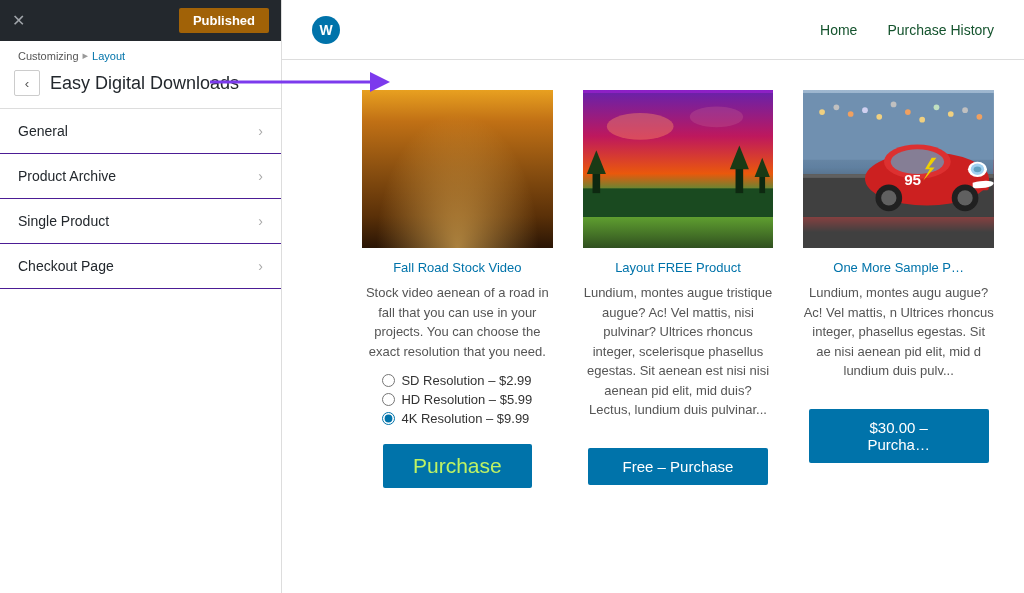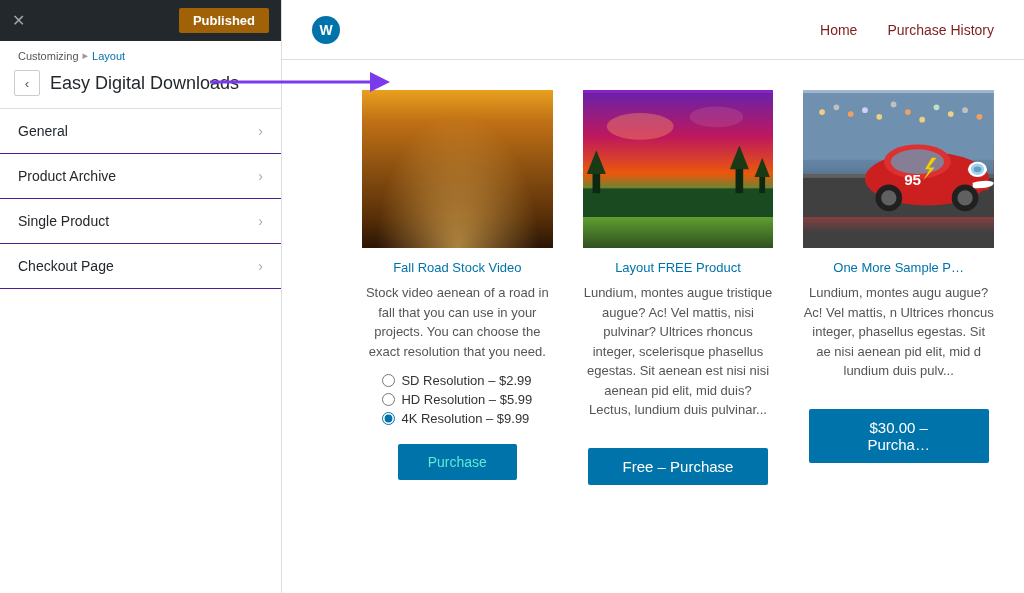--- a/index.html
+++ b/index.html
@@ -38,21 +38,21 @@
 
     
     .main-content { flex: 1; background: #f0f0f1; overflow: hidden; position: relative; }
 
     
     .store-header { background: #fff; padding: 0 30px; height: 60px; display: flex; align-items: center; justify-content: space-between; border-bottom: 1px solid #ddd; }
     .store-title-area { display: flex; align-items: center; gap: 10px; }
     .wp-logo { width: 28px; height: 28px; background: #0073aa; border-radius: 50%; display: flex; align-items: center; justify-content: center; color: white; font-size: 14px; font-weight: bold; }
     .store-name { font-size: 26px; font-weight: 400; color: #23282d; }
     .store-nav { display: flex; gap: 30px; }
-    .store-nav a { color: #7f1d1d; text-decoration: none; font-size: 14px; }
+    .store-nav a { color: #14532d; text-decoration: none; font-size: 14px; }
 
     
     .products-area { padding: 30px 30px 0 80px; background: #fff; height: calc(593px - 60px); overflow: hidden; }
     .products-grid { display: grid; grid-template-columns: repeat(3, 1fr); gap: 30px; }
 
     .product-card { text-align: center; }
     .product-img-placeholder { width: 100%; height: 158px; margin-bottom: 12px; background: #ccc; overflow: hidden; }
 
     
     .img-fall-road { background: linear-gradient(180deg, #f5a623 0%, #c8791a 30%, #7a4a10 60%, #3d2906 100%); position: relative; }
@@ -64,21 +64,21 @@
     
     .img-car { background: linear-gradient(180deg, #a0b8d0 0%, #7090b0 30%, #c03030 50%, #d04040 70%, #404040 90%); }
 
     .product-title { color: #0073aa; font-size: 13px; margin-bottom: 8px; cursor: pointer; }
     .product-desc { color: #555; font-size: 13px; line-height: 1.5; margin-bottom: 12px; }
 
     .radio-options { text-align: left; display: inline-block; margin-bottom: 14px; }
     .radio-option { display: flex; align-items: center; gap: 6px; margin-bottom: 4px; font-size: 13px; color: #333; }
     .radio-option input[type=radio] { accent-color: #0073aa; }
 
-    .btn-purchase { background: #0073aa; color: #5eead4; border: none; padding: 10px 30px; font-size: 14px; cursor: pointer; border-radius: 2px; }
+    .btn-purchase { background: #0073aa; color: #bef264; border: none; padding: 10px 30px; font-size: 21px; cursor: pointer; border-radius: 2px; }
     .btn-free { background: #0073aa; color: #fff; border: none; padding: 10px 30px; font-size: 15px; cursor: pointer; border-radius: 2px; width: 100%; max-width: 180px; }
 
     
     svg.arrow { overflow: visible; }
   </style>
 </head>
 <body>
 
 <div class="wrapper">
 

